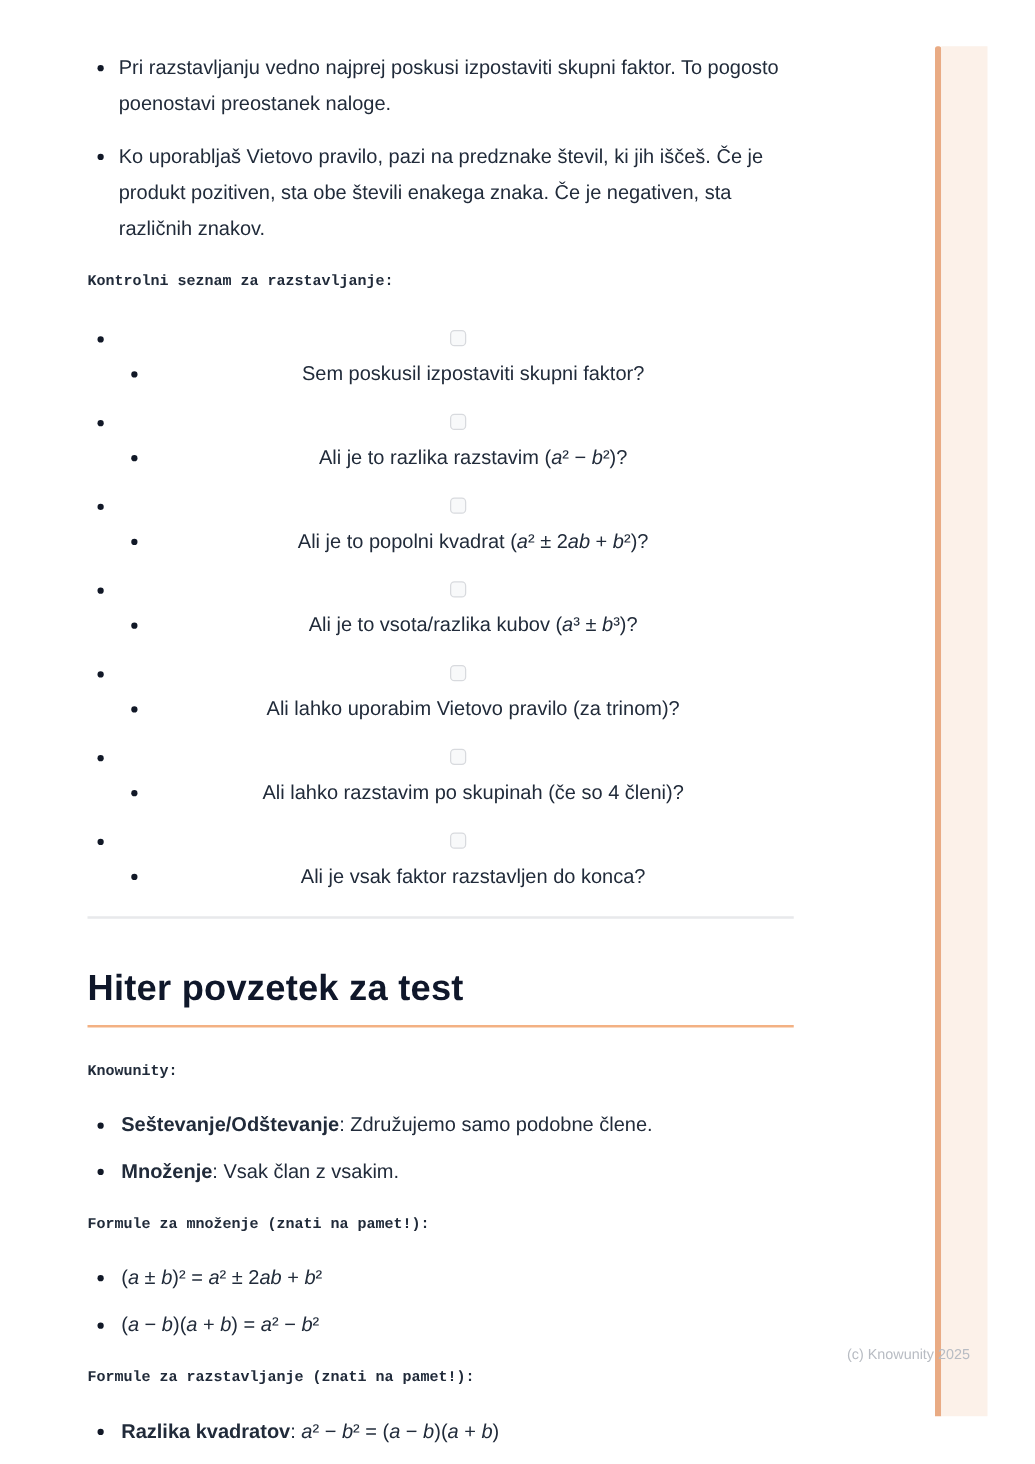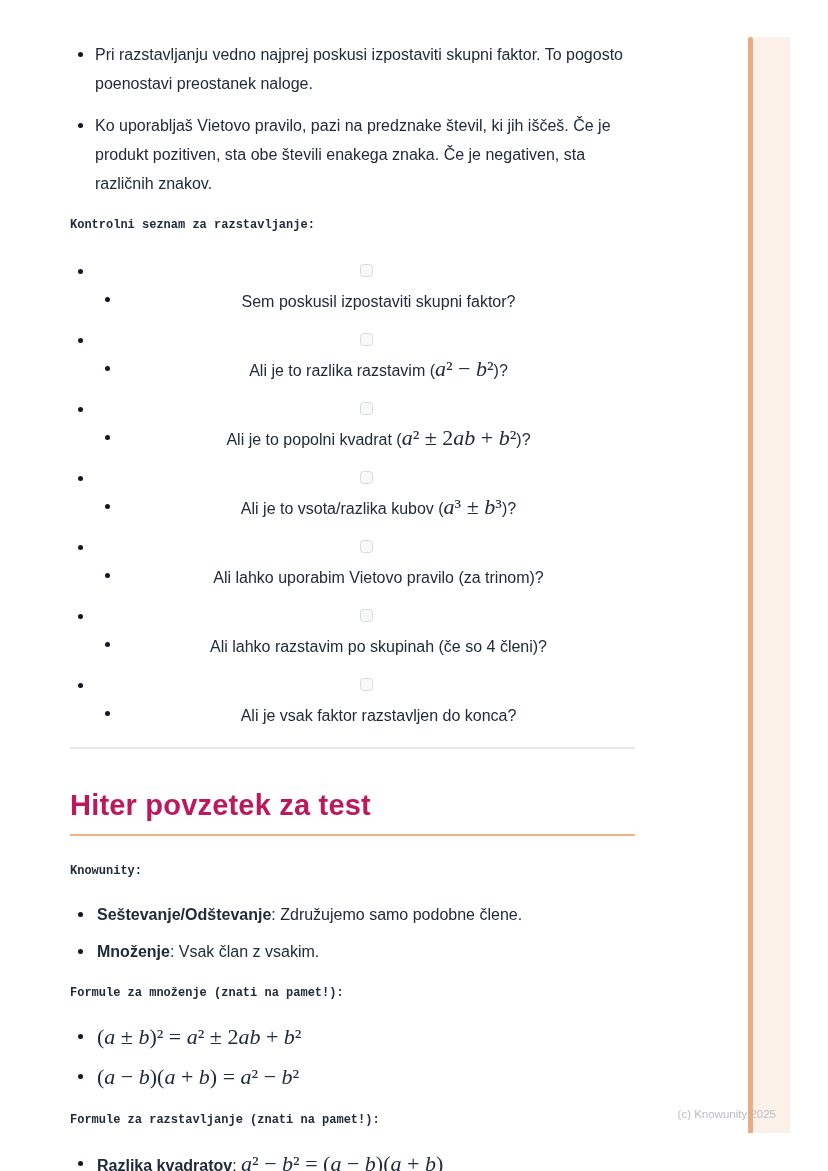--- a/index.html
+++ b/index.html
@@ -62,36 +62,36 @@
   }
   .inner-list { padding-left: 27px; }
   .question {
     position: relative;
     padding-left: 25px;
     font-size: 16px;
     line-height: 29px;
   }
   
   .math {
-    font-family: Liberation Serif, serif;
-    font-size: 22px;
+    font-family: Liberation Sans, sans-serif;
+    font-size: 16px;
   }
   .math i { font-style: italic; }
   
   .divider {
     border: none;
     border-top: 2px solid #e8e9eb;
     margin-top: 12px;
   }
   .h1 {
     margin-top: 38px;
     font-size: 29px;
     font-weight: bold;
     line-height: 36px;
-    color: #be185d;
+    color: #0f172a;
     padding-bottom: 11px;
     border-bottom: 2px solid #f3b183;
     letter-spacing: 0.2px;
   }
   .h1 + .bold-head { margin-top: 24px; }
   
   .op-list, .formula-list { margin-top: 18px; }
   .op-item, .formula-item {
     position: relative;
     padding-left: 27px;
@@ -111,21 +111,21 @@
   }
   .strip-fill {
     position: absolute;
     left: 753px; top: 37px;
     width: 37px; height: 1096px;
     background: #fcf1e9;
   }
   
   .watermark {
     position: absolute;
-    top: 1108px;
+    top: 1078px;
     right: 52px;
     font-size: 11.5px;
     color: #b8bcc3;
     z-index: 5;
   }
 </style>
 </head>
 <body>
 
 <div class="content">

